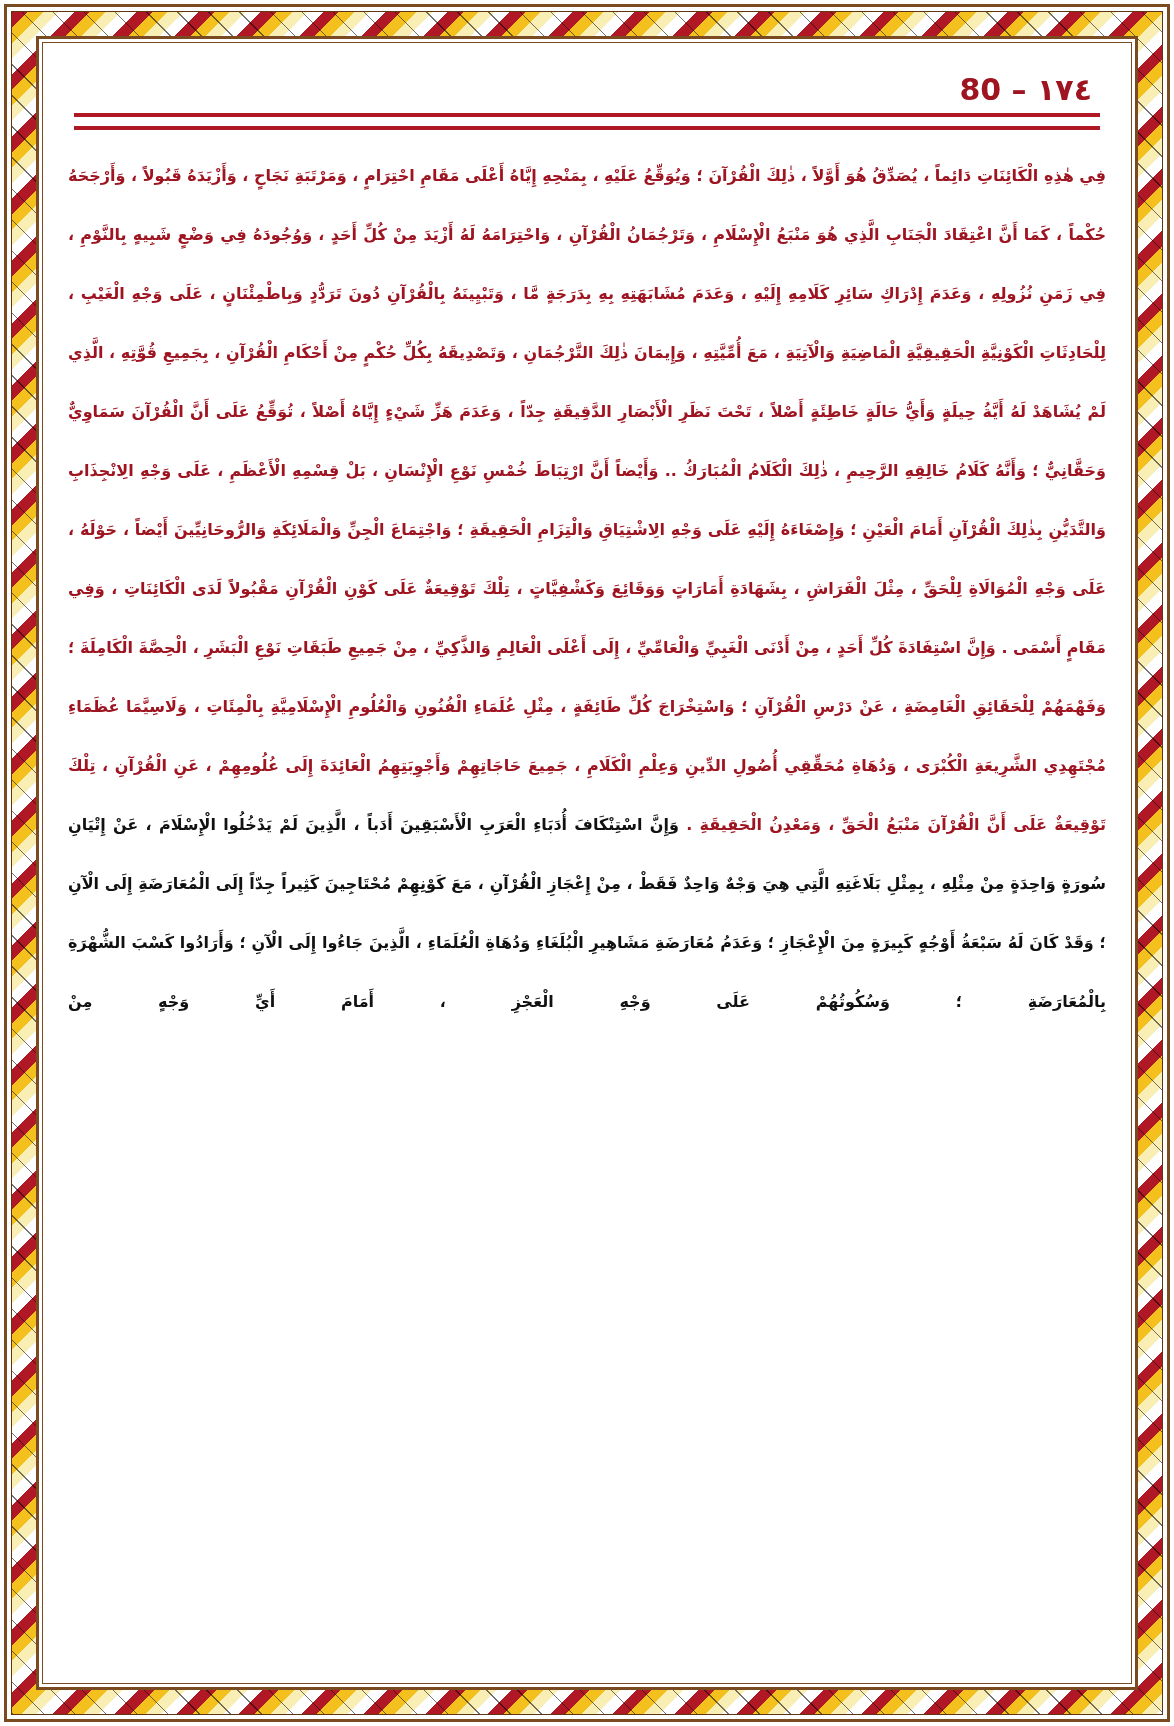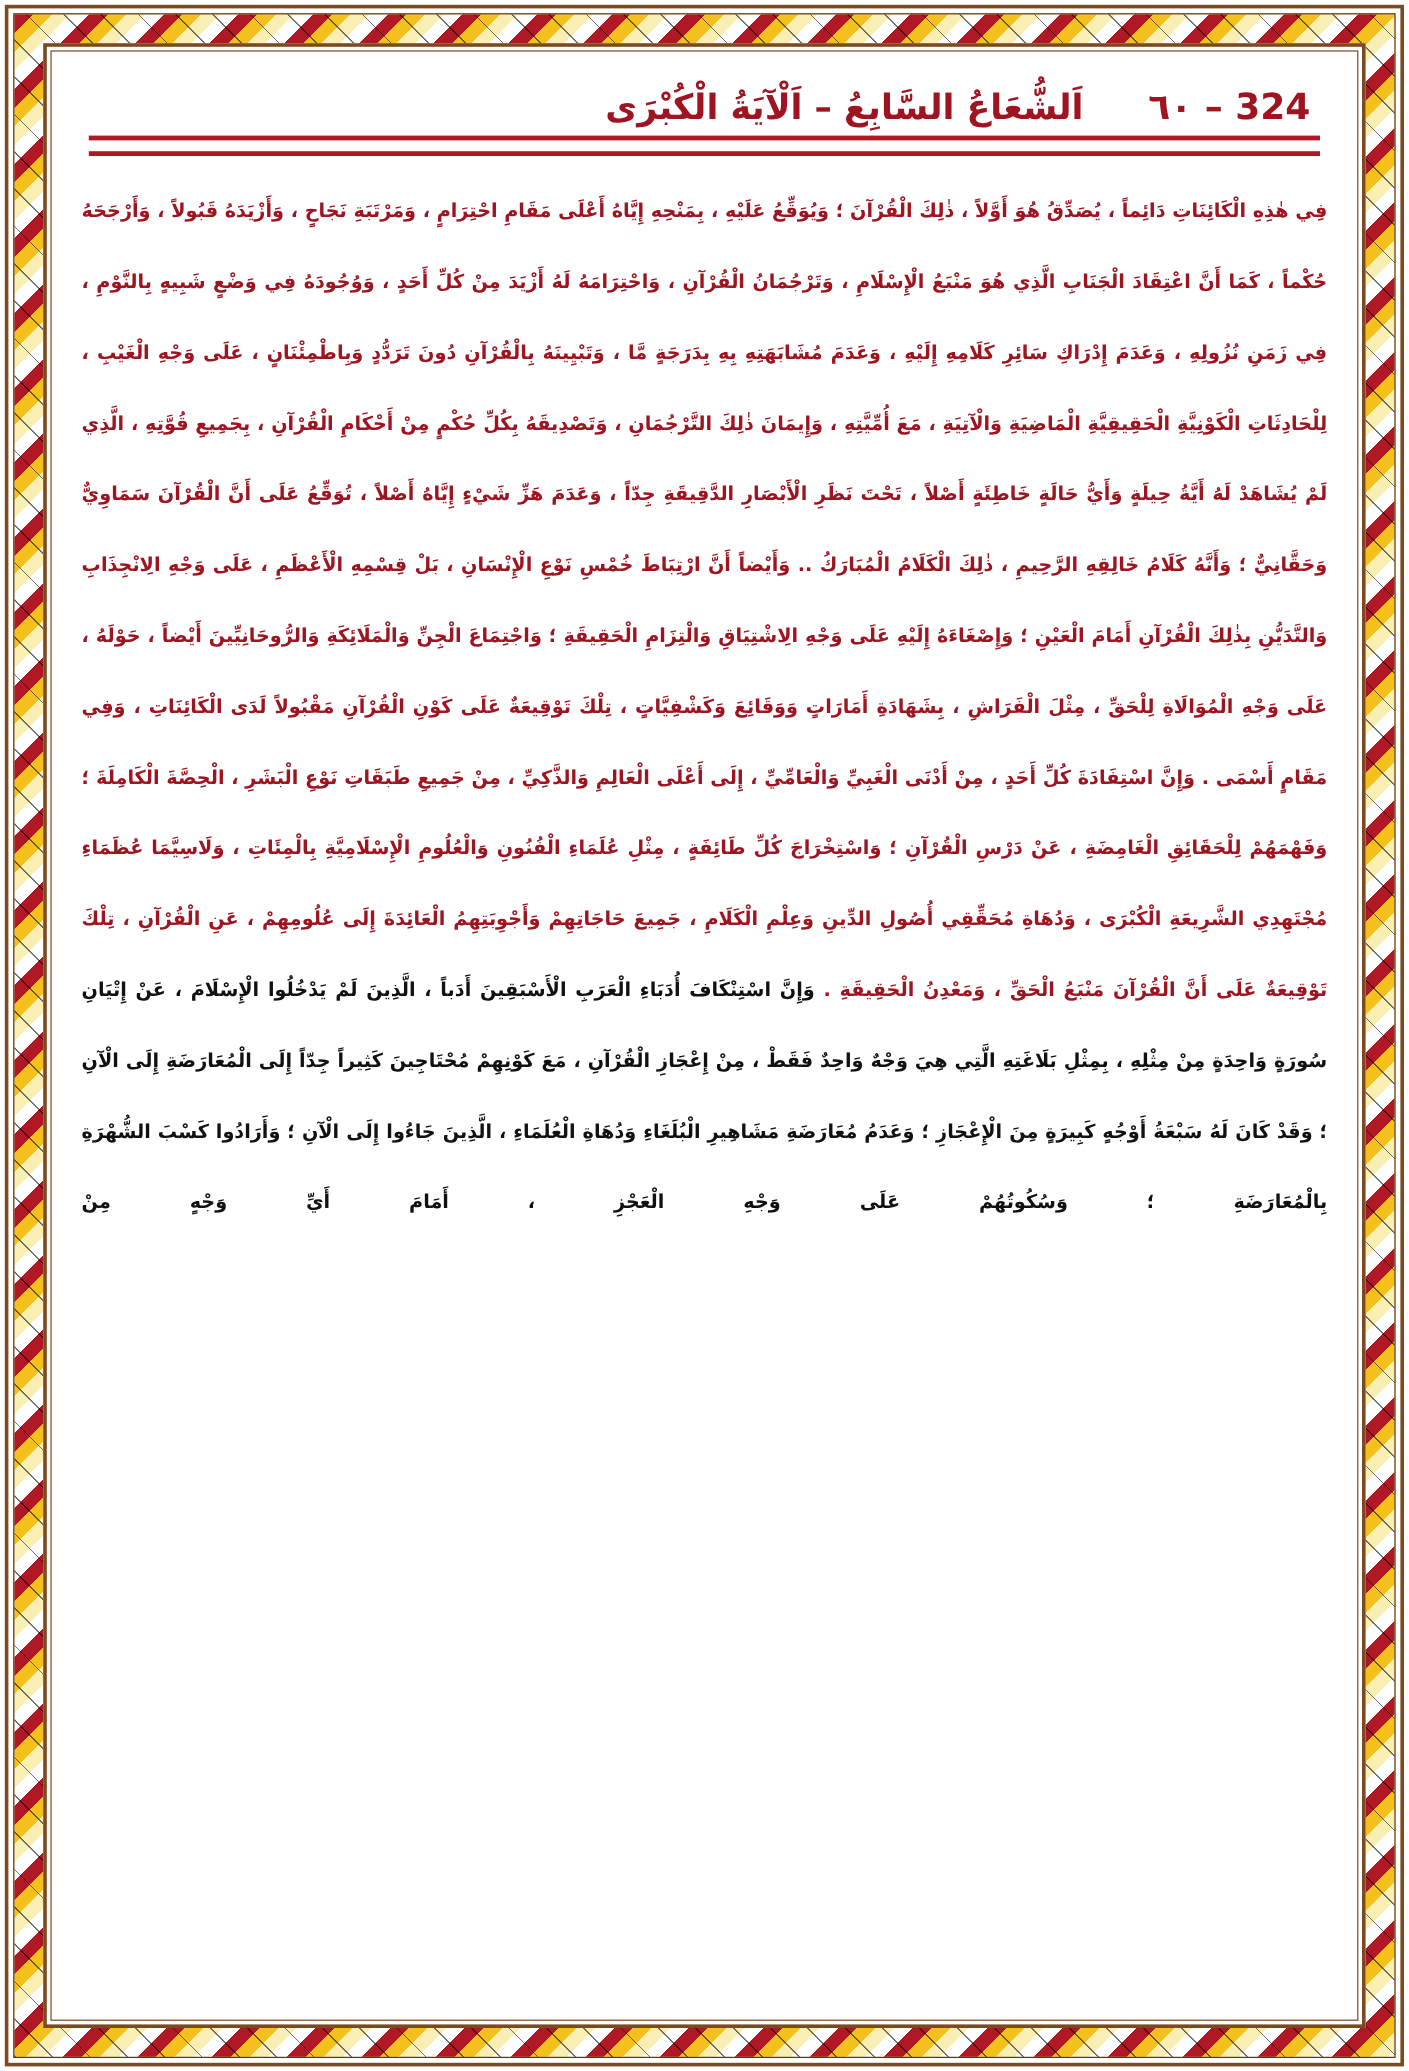--- a/index.html
+++ b/index.html
@@ -151,22 +151,21 @@
 <div class="page">
 
   <div class="frame-outer"></div>
   <div class="frame-band"></div>
   <div class="frame-inner-mask"></div>
   <div class="frame-inner-thin"></div>
 
   <div class="content">
 
     <div class="header-row">
-      <span class="page-number">324 – ٦٠</span>
-      <span class="header-title">اَلشُّعَاعُ السَّابِعُ – اَلْآيَةُ الْكُبْرَى</span>
+      <span class="page-number">١٧٤ – 80</span>
     </div>
 
     <div class="rule"></div>
 
     <div class="body-text">
       <p>
         <span class="seg-red">فِي هٰذِهِ الْكَائِنَاتِ دَائِماً ، يُصَدِّقُ هُوَ أَوَّلاً ، ذٰلِكَ الْقُرْآنَ ؛ وَيُوَقِّعُ عَلَيْهِ ، بِمَنْحِهِ إِيَّاهُ أَعْلَى مَقَامِ احْتِرَامٍ ، وَمَرْتَبَةِ نَجَاحٍ ، وَأَزْيَدَهُ قَبُولاً ، وَأَرْجَحَهُ حُكْماً ، كَمَا أَنَّ اعْتِقَادَ الْجَنَابِ الَّذِي هُوَ مَنْبَعُ الْإِسْلَامِ ، وَتَرْجُمَانُ الْقُرْآنِ ، وَاحْتِرَامَهُ لَهُ أَزْيَدَ مِنْ كُلِّ أَحَدٍ ، وَوُجُودَهُ فِي وَضْعٍ شَبِيهٍ بِالنَّوْمِ ، فِي زَمَنِ نُزُولِهِ ، وَعَدَمَ إِدْرَاكِ سَائِرِ كَلَامِهِ إِلَيْهِ ، وَعَدَمَ مُشَابَهَتِهِ بِهِ بِدَرَجَةٍ مَّا ، وَتَبْيِينَهُ بِالْقُرْآنِ دُونَ تَرَدُّدٍ وَبِاطْمِئْنَانٍ ، عَلَى وَجْهِ الْغَيْبِ ، لِلْحَادِثَاتِ الْكَوْنِيَّةِ الْحَقِيقِيَّةِ الْمَاضِيَةِ وَالْآتِيَةِ ، مَعَ أُمِّيَّتِهِ ، وَإِيمَانَ ذٰلِكَ التَّرْجُمَانِ ، وَتَصْدِيقَهُ بِكُلِّ حُكْمٍ مِنْ أَحْكَامِ الْقُرْآنِ ، بِجَمِيعِ قُوَّتِهِ ، الَّذِي لَمْ يُشَاهَدْ لَهُ أَيَّةُ حِيلَةٍ وَأَيُّ حَالَةٍ خَاطِئَةٍ أَصْلاً ، تَحْتَ نَظَرِ الْأَبْصَارِ الدَّقِيقَةِ جِدّاً ، وَعَدَمَ هَزِّ شَيْءٍ إِيَّاهُ أَصْلاً ، تُوَقِّعُ عَلَى أَنَّ الْقُرْآنَ سَمَاوِيٌّ وَحَقَّانِيٌّ ؛ وَأَنَّهُ كَلَامُ خَالِقِهِ الرَّحِيمِ ، ذٰلِكَ الْكَلَامُ الْمُبَارَكُ .. وَأَيْضاً أَنَّ ارْتِبَاطَ خُمْسِ نَوْعِ الْإِنْسَانِ ، بَلْ قِسْمِهِ الْأَعْظَمِ ، عَلَى وَجْهِ الِانْجِذَابِ وَالتَّدَيُّنِ بِذٰلِكَ الْقُرْآنِ أَمَامَ الْعَيْنِ ؛ وَإِصْغَاءَهُ إِلَيْهِ عَلَى وَجْهِ الِاشْتِيَاقِ وَالْتِزَامِ الْحَقِيقَةِ ؛ وَاجْتِمَاعَ الْجِنِّ وَالْمَلَائِكَةِ وَالرُّوحَانِيِّينَ أَيْضاً ، حَوْلَهُ ، عَلَى وَجْهِ الْمُوَالَاةِ لِلْحَقِّ ، مِثْلَ الْفَرَاشِ ، بِشَهَادَةِ أَمَارَاتٍ وَوَقَائِعَ وَكَشْفِيَّاتٍ ، تِلْكَ تَوْقِيعَةٌ عَلَى كَوْنِ الْقُرْآنِ مَقْبُولاً لَدَى الْكَائِنَاتِ ، وَفِي مَقَامٍ أَسْمَى . وَإِنَّ اسْتِفَادَةَ كُلِّ أَحَدٍ ، مِنْ أَدْنَى الْغَبِيِّ وَالْعَامِّيِّ ، إِلَى أَعْلَى الْعَالِمِ وَالذَّكِيِّ ، مِنْ جَمِيعِ طَبَقَاتِ نَوْعِ الْبَشَرِ ، الْحِصَّةَ الْكَامِلَةَ ؛ وَفَهْمَهُمْ لِلْحَقَائِقِ الْغَامِضَةِ ، عَنْ دَرْسِ الْقُرْآنِ ؛ وَاسْتِخْرَاجَ كُلِّ طَائِفَةٍ ، مِثْلِ عُلَمَاءِ الْفُنُونِ وَالْعُلُومِ الْإِسْلَامِيَّةِ بِالْمِئَاتِ ، وَلَاسِيَّمَا عُظَمَاءِ مُجْتَهِدِي الشَّرِيعَةِ الْكُبْرَى ، وَدُهَاةِ مُحَقِّقِي أُصُولِ الدِّينِ وَعِلْمِ الْكَلَامِ ، جَمِيعَ حَاجَاتِهِمْ وَأَجْوِبَتِهِمُ الْعَائِدَةَ إِلَى عُلُومِهِمْ ، عَنِ الْقُرْآنِ ، تِلْكَ تَوْقِيعَةٌ عَلَى أَنَّ الْقُرْآنَ مَنْبَعُ الْحَقِّ ، وَمَعْدِنُ الْحَقِيقَةِ .</span>
         <span class="seg-black">وَإِنَّ اسْتِنْكَافَ أُدَبَاءِ الْعَرَبِ الْأَسْبَقِينَ أَدَباً ، الَّذِينَ لَمْ يَدْخُلُوا الْإِسْلَامَ ، عَنْ إِتْيَانِ سُورَةٍ وَاحِدَةٍ مِنْ مِثْلِهِ ، بِمِثْلِ بَلَاغَتِهِ الَّتِي هِيَ وَجْهٌ وَاحِدٌ فَقَطْ ، مِنْ إِعْجَازِ الْقُرْآنِ ، مَعَ كَوْنِهِمْ مُحْتَاجِينَ كَثِيراً جِدّاً إِلَى الْمُعَارَضَةِ إِلَى الْآنِ ؛ وَقَدْ كَانَ لَهُ سَبْعَةُ أَوْجُهٍ كَبِيرَةٍ مِنَ الْإِعْجَازِ ؛ وَعَدَمُ مُعَارَضَةِ مَشَاهِيرِ الْبُلَغَاءِ وَدُهَاةِ الْعُلَمَاءِ ، الَّذِينَ جَاءُوا إِلَى الْآنِ ؛ وَأَرَادُوا كَسْبَ الشُّهْرَةِ بِالْمُعَارَضَةِ ؛ وَسُكُوتُهُمْ عَلَى وَجْهِ الْعَجْزِ ، أَمَامَ أَيِّ وَجْهٍ مِنْ</span>
       </p>
     </div>

